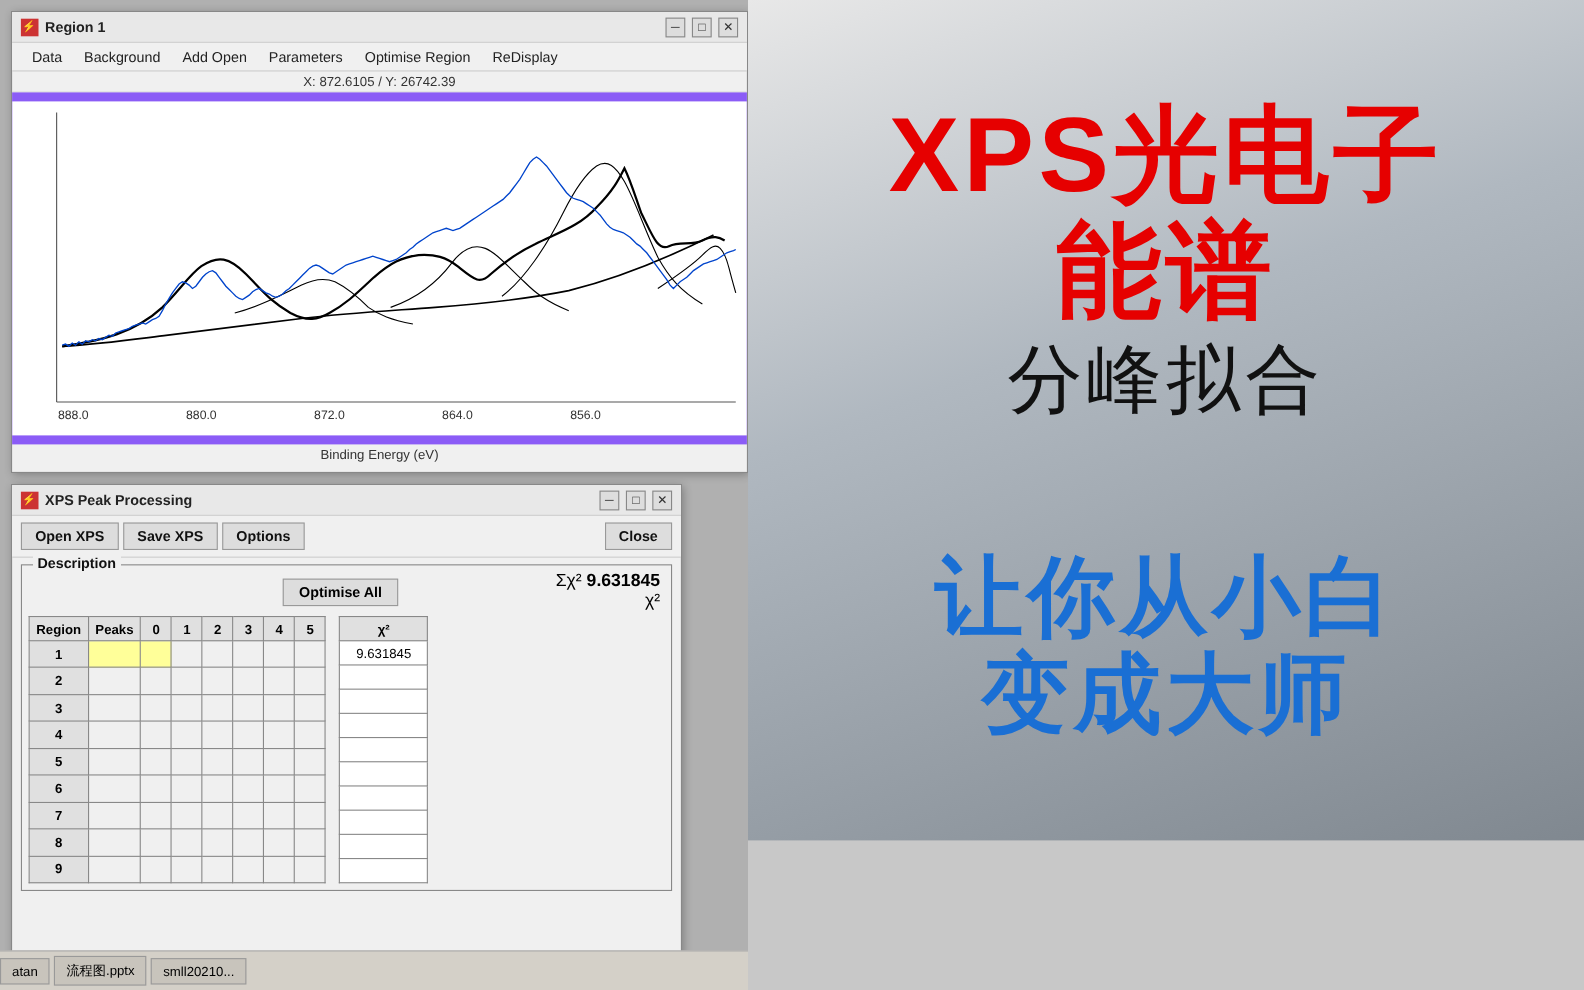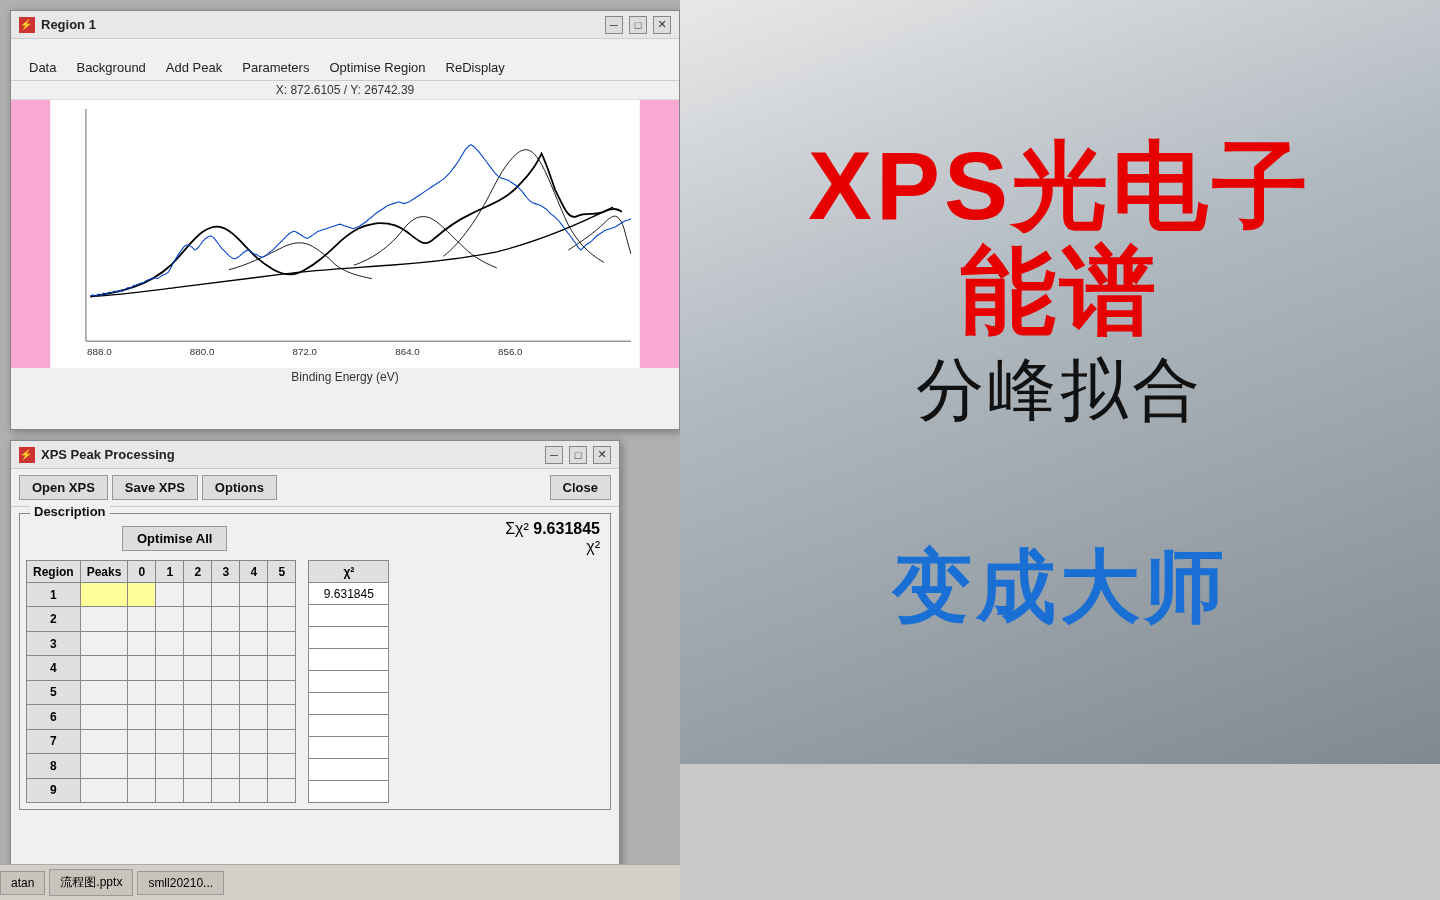--- a/index.html
+++ b/index.html
@@ -159,35 +159,34 @@
       padding: 3px 8px;
       background: #f0f0f0;
       border-bottom: 1px solid #ccc;
       font-size: 13px;
       color: #222;
     }
 
     .menu-item {
       padding: 2px 10px;
       cursor: pointer;
-      margin-top: 16px;
     }
 
     .region-coords {
       text-align: center;
       font-size: 12px;
       color: #333;
       padding: 2px 0;
       border-bottom: 1px solid #ddd;
     }
 
     .chart-area {
       width: 100%;
-      height: 268px;
-      background: #f9a8d4;
+      height: 320px;
+      background: #8b5cf6;
       position: relative;
       overflow: hidden;
     }
 
     .chart-svg {
       width: 100%;
       height: 100%;
     }
 
     .chart-xlabel {
@@ -370,21 +369,21 @@
       </div>
       <div class="window-controls">
         <div class="win-btn">─</div>
         <div class="win-btn">□</div>
         <div class="win-btn close-btn">✕</div>
       </div>
     </div>
     <div class="region-menubar">
       <span class="menu-item">Data</span>
       <span class="menu-item">Background</span>
-      <span class="menu-item">Add Peak</span>
+      <span class="menu-item">Add Open</span>
       <span class="menu-item">Parameters</span>
       <span class="menu-item">Optimise Region</span>
       <span class="menu-item">ReDisplay</span>
     </div>
     <div class="region-coords">X: 872.6105 / Y: 26742.39</div>
     <div class="chart-area">
       <svg class="chart-svg" viewBox="0 0 660 300" xmlns="http://www.w3.org/2000/svg">
 
         <rect x="0" y="0" width="660" height="300" fill="white"></rect>
 
@@ -458,21 +457,21 @@
       </div>
       <button class="toolbar-btn">Close</button>
     </div>
 
     <div class="description-group">
       <span class="description-legend">Description</span>
 
       <div class="header-row">
         <div style="width:48px;"></div>
         <div style="width:28px;"></div>
-        <div style="flex:1; display:flex; align-items:center; ">
+        <div style="flex:1; display:flex; align-items:center; justify-content:center;">
           <button class="optimise-all-btn">Optimise All</button>
         </div>
         <div class="sum-chi-label">
           <div><span>Σχ²</span> <strong>9.631845</strong></div>
           <div><span>χ²</span></div>
         </div>
       </div>
 
       <div class="desc-table-wrapper">
         <table class="peaks-table">
@@ -631,14 +630,15 @@
     <div class="taskbar-item">流程图.pptx</div>
     <div class="taskbar-item">smll20210...</div>
   </div>
 </div>
 
 <div class="right-panel">
   <div class="chinese-title-line1">XPS光电子</div>
   <div class="chinese-title-line2">能谱</div>
   <div class="chinese-subtitle-line1">分峰拟合</div>
   <div class="chinese-subtitle-line2">&nbsp;</div>
+  <div class="chinese-desc-line1">让你从小白</div>
   <div class="chinese-desc-line2">变成大师</div>
 </div>
 
 </body></html>

